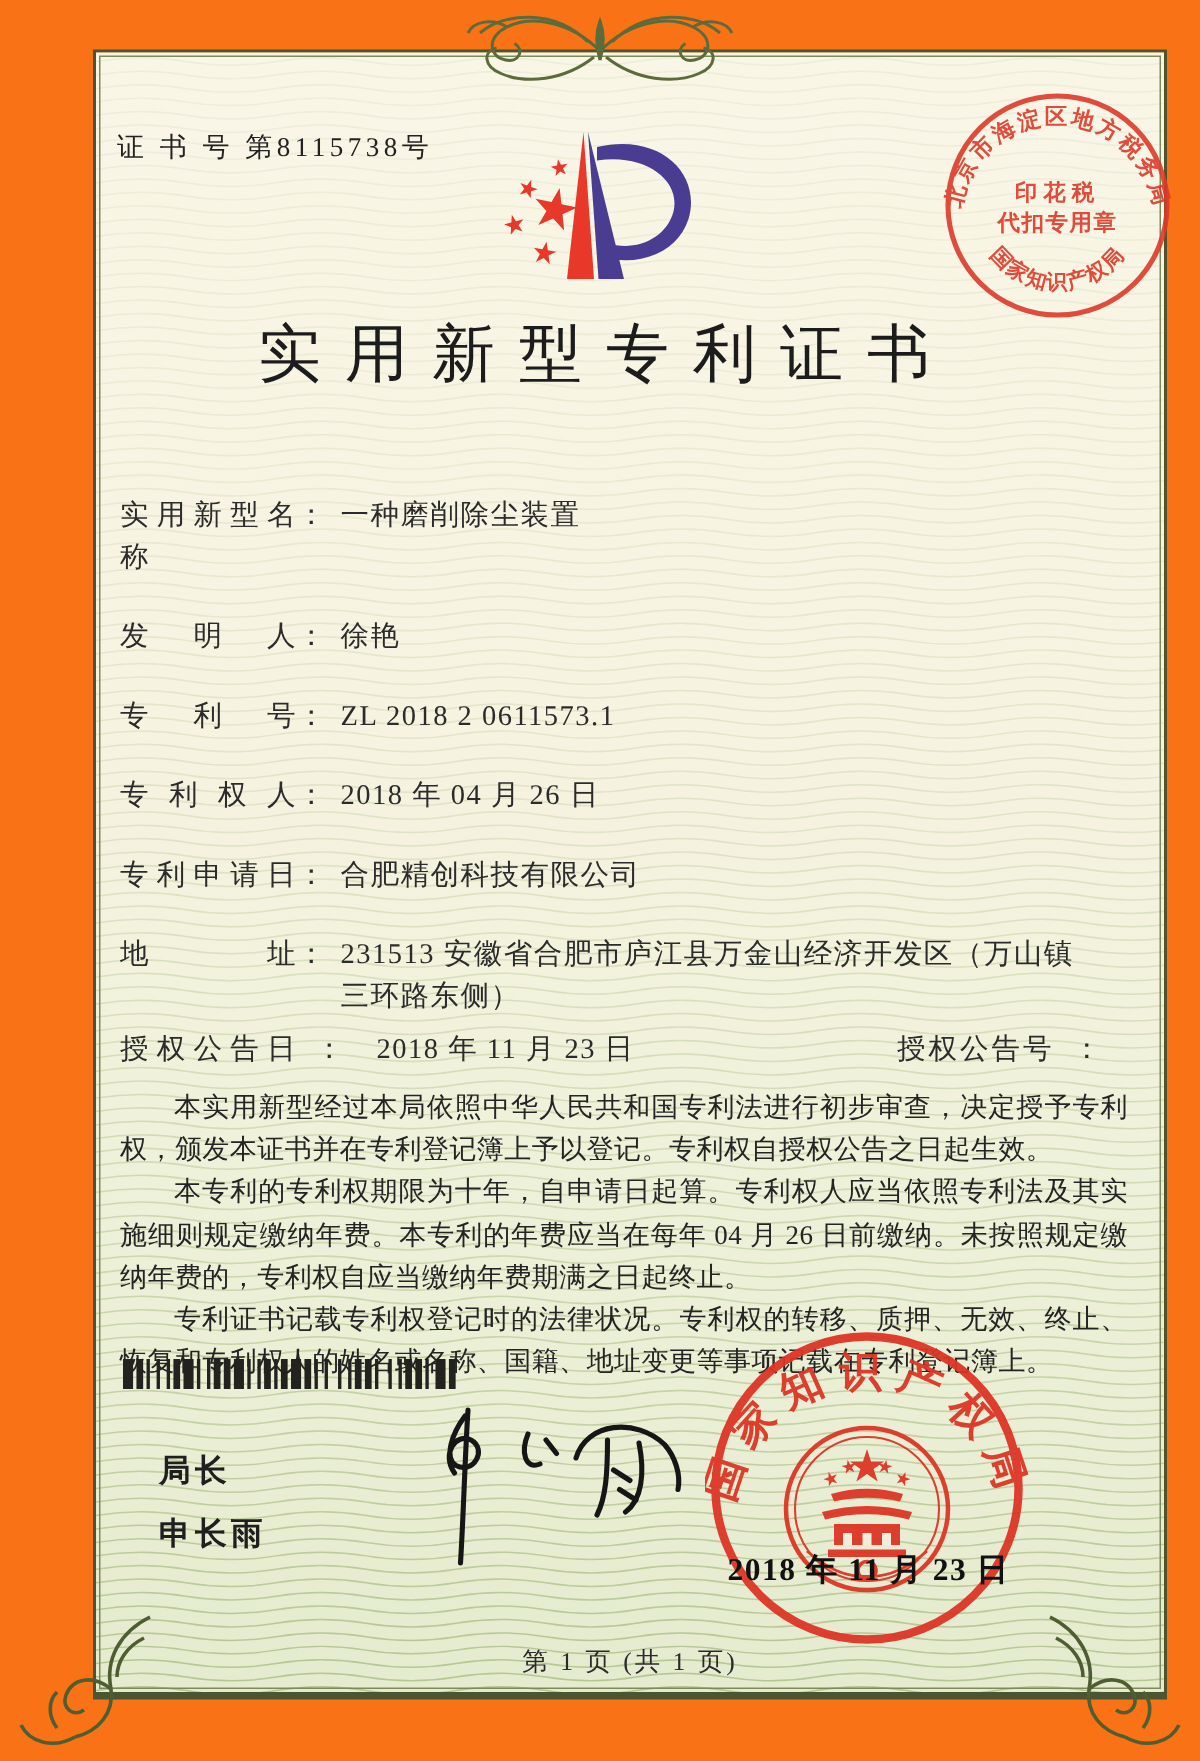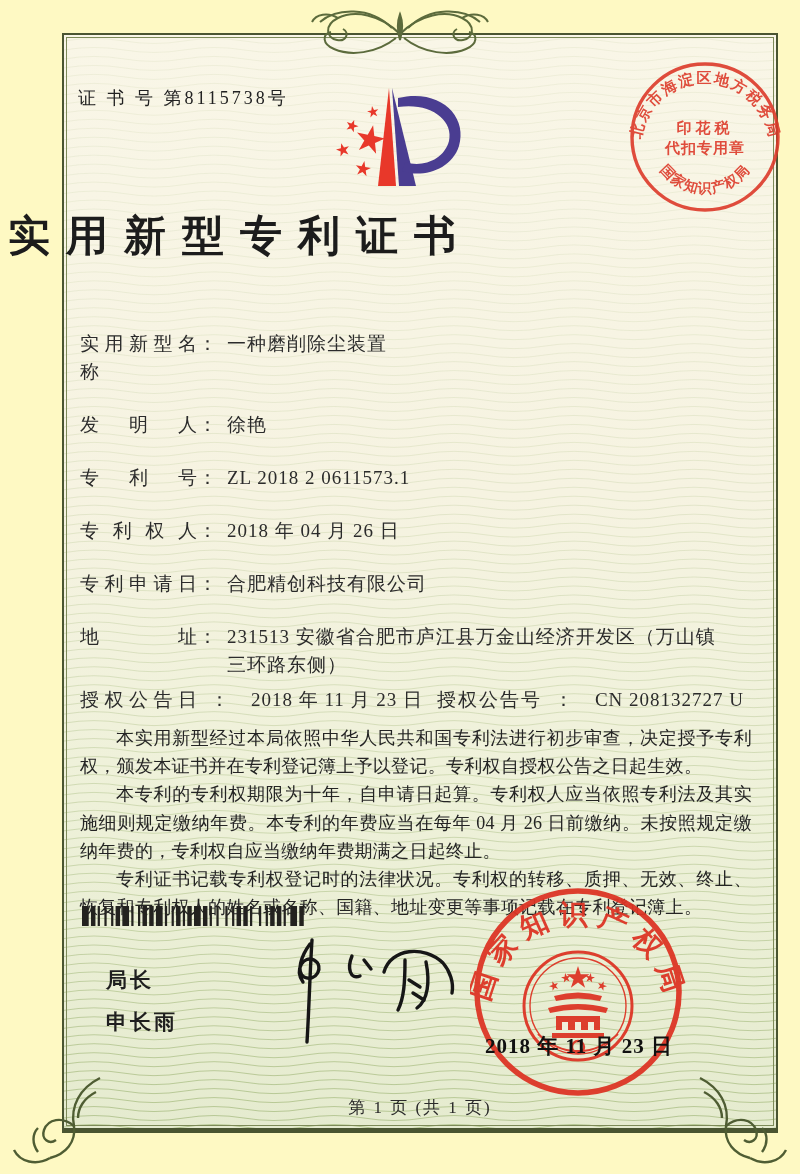--- a/index.html
+++ b/index.html
@@ -1,29 +1,29 @@
 <!DOCTYPE html>
 <html><head>
 <meta charset="utf-8">
 <style>
   html,body{margin:0;padding:0;background:#e8e4d4;}
-  .page{position:relative;width:800px;height:1174px;background:#fef9c3;overflow:hidden;
+  .page{position:relative;width:800px;height:1174px;background:#f97316;overflow:hidden;
         font-family:"Liberation Serif","DejaVu Serif",serif;color:#2b2b2b;}
   .frame{position:absolute;left:62px;top:33px;width:716px;height:1100px;box-sizing:border-box;
          border:2px solid #4a5531;border-bottom-width:5px;}
   .frame::after{content:"";position:absolute;inset:2px;border:1px solid #7d8a58;pointer-events:none;}
   .frame-bg{position:absolute;inset:0;
          background:linear-gradient(180deg,#f9f6e7 0%,#f6f3e1 42%,#eef1d9 70%,#e5ebcf 100%);}
   #waves{position:absolute;inset:0;width:100%;height:100%;}
   .orn{position:absolute;pointer-events:none;}
   .cert-no{position:absolute;left:78px;top:86px;font-size:18px;letter-spacing:3px;color:#222;}
   .logo{position:absolute;left:318px;top:76px;}
   .tax-seal{position:absolute;left:626px;top:58px;opacity:.9;}
-  .title{position:absolute;left:0;top:208px;width:800px;text-align:left;
-         font-size:42px;font-weight:bold;letter-spacing:16px;padding-left:8px;box-sizing:border-box;color:#1c1c1c;}
+  .title{position:absolute;left:0;top:208px;width:800px;text-align:center;
+         font-size:42px;font-weight:normal;letter-spacing:16px;padding-left:8px;box-sizing:border-box;color:#1c1c1c;}
   .fields{position:absolute;left:80px;top:330px;width:664px;font-size:19px;line-height:28px;letter-spacing:1px;}
   .frow{display:flex;align-items:flex-start;margin-bottom:25px;}
   .flabel{width:118px;flex:none;text-align:justify;text-align-last:justify;}
   .fcolon{flex:none;margin-right:9px;}
   .fvalue{flex:none;}
   .addr .fvalue{width:502px;}
   .addr{margin-bottom:7px;}
   .lastrow{justify-content:space-between;margin-bottom:0;}
   .pair{display:flex;gap:12px;}
   .pair2 .flabel{width:auto;letter-spacing:2px;}
@@ -276,21 +276,20 @@
     </div>
     <div class="frow lastrow">
       <span class="pair">
         <span class="flabel">授权公告日</span>
           <span class="fcolon">：</span>
         <span class="fvalue">2018 年 11 月 23 日</span>
       </span>
       <span class="pair pair2">
         <span class="flabel">授权公告号</span>
           <span class="fcolon">：</span>
-        <span class="fvalue">CN 208132727 U</span>
       </span>
     </div>
   </div>
 
   <div class="paras">
     <p>本实用新型经过本局依照中华人民共和国专利法进行初步审查，决定授予专利权，颁发本证书并在专利登记簿上予以登记。专利权自授权公告之日起生效。</p>
     <p>本专利的专利权期限为十年，自申请日起算。专利权人应当依照专利法及其实施细则规定缴纳年费。本专利的年费应当在每年 04 月 26 日前缴纳。未按照规定缴纳年费的，专利权自应当缴纳年费期满之日起终止。</p>
     <p>专利证书记载专利权登记时的法律状况。专利权的转移、质押、无效、终止、恢复和专利权人的姓名或名称、国籍、地址变更等事项记载在专利登记簿上。</p>
   </div>
 

